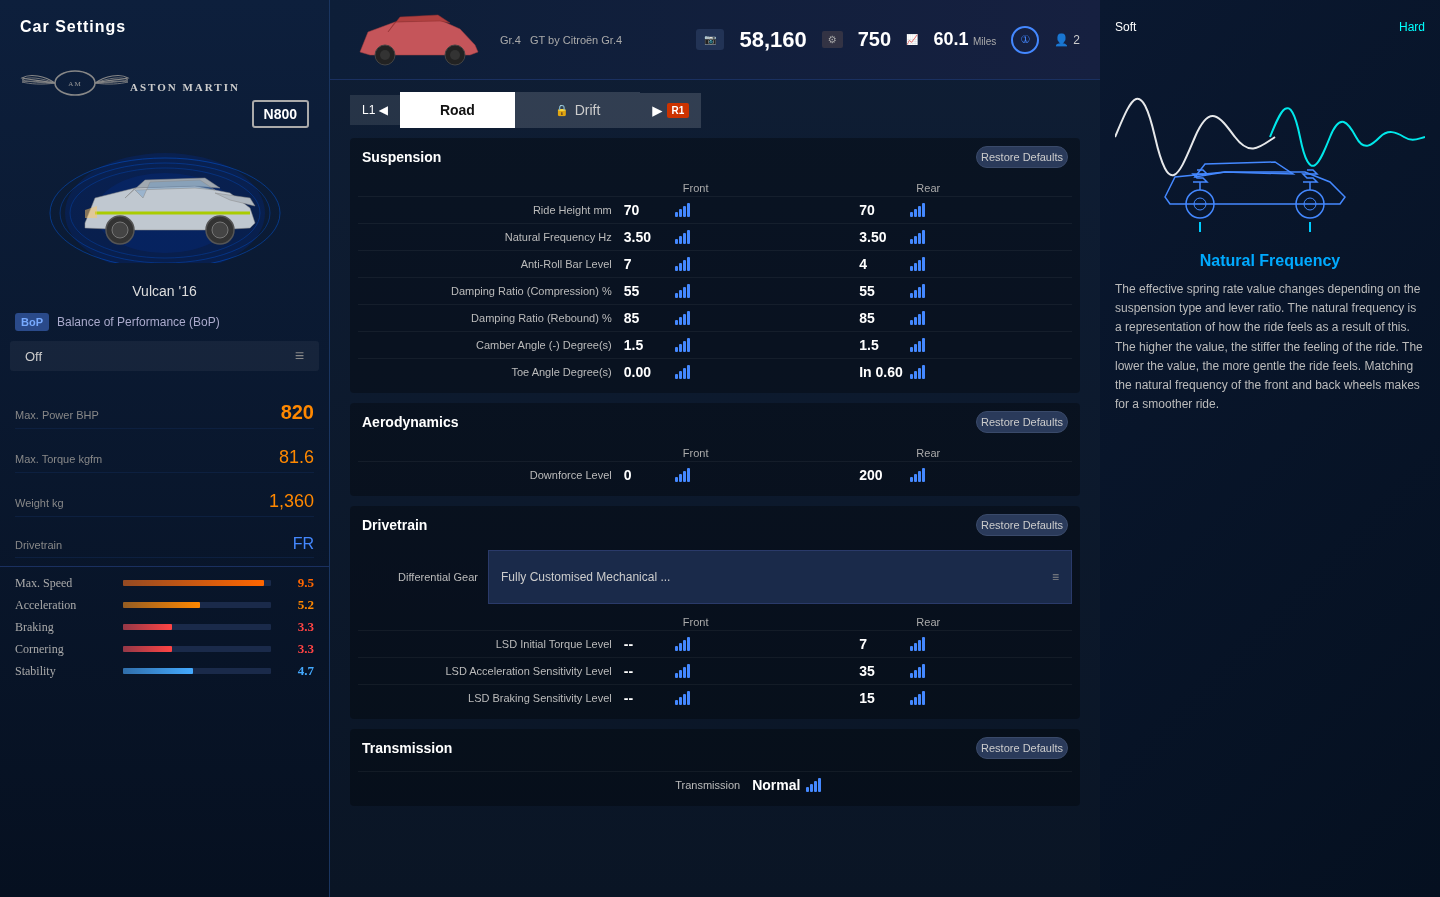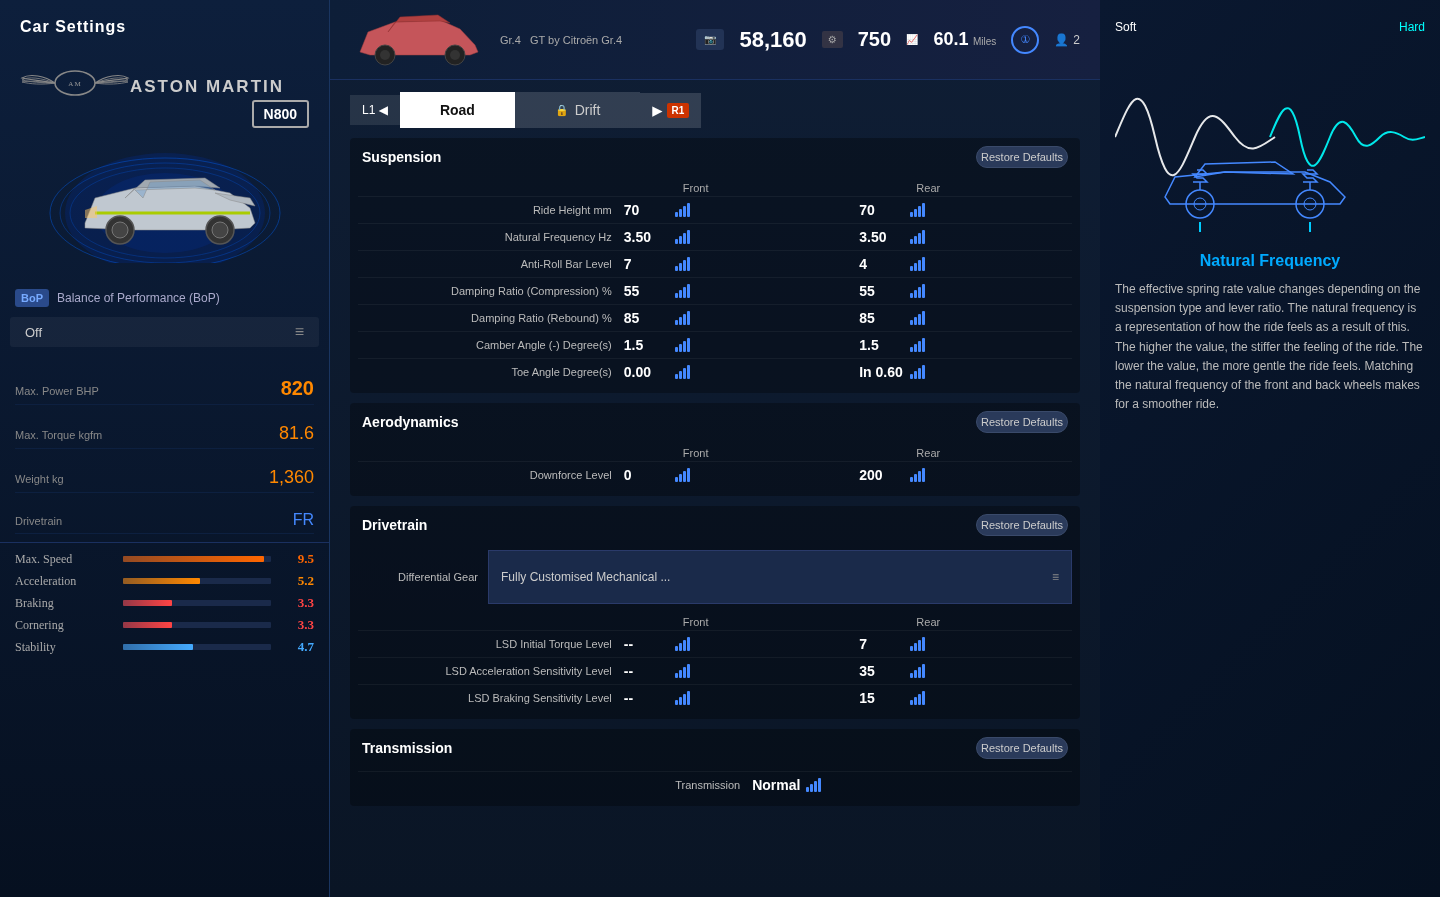--- a/index.html
+++ b/index.html
@@ -33,25 +33,26 @@
     }
 
     .aston-logo {
       display: flex;
       flex-direction: row;
       align-items: center;
       padding: 10px 20px 5px;
     }
 
     .aston-logo-text {
-      font-size: 17px;
+      font-size: 11px;
       font-weight: bold;
       letter-spacing: 2px;
       color: #ccc;
       margin-top: 8px;
+      font-family: Liberation Serif, serif;
     }
 
     .n800-badge {
       position: absolute;
       right: 20px;
       top: 100px;
       border: 2px solid #aaa;
       padding: 4px 10px;
       font-size: 14px;
       font-weight: bold;
@@ -514,20 +515,21 @@
         <circle cx="165" cy="62" r="14" fill="#333" stroke="#555" stroke-width="1.5"></circle>
         <circle cx="165" cy="62" r="8" fill="#444" stroke="#777" stroke-width="1"></circle>
 
         <path d="M40 45 L195 45" stroke="#aacc00" stroke-width="3"></path>
 
         <path d="M30 42 L42 38 L42 50 L30 50 Z" fill="rgba(255,200,100,0.5)"></path>
       </g>
     </svg>
   </div>
 
+  <div class="car-name">Vulcan '16</div>
 
   <div class="bop-row">
     <span class="bop-badge">BoP</span>
     <span class="bop-text">Balance of Performance (BoP)</span>
   </div>
 
   <div class="off-row">
     <span class="off-text">Off</span>
     <span style="color:#888; font-size:16px;">≡</span>
   </div>

